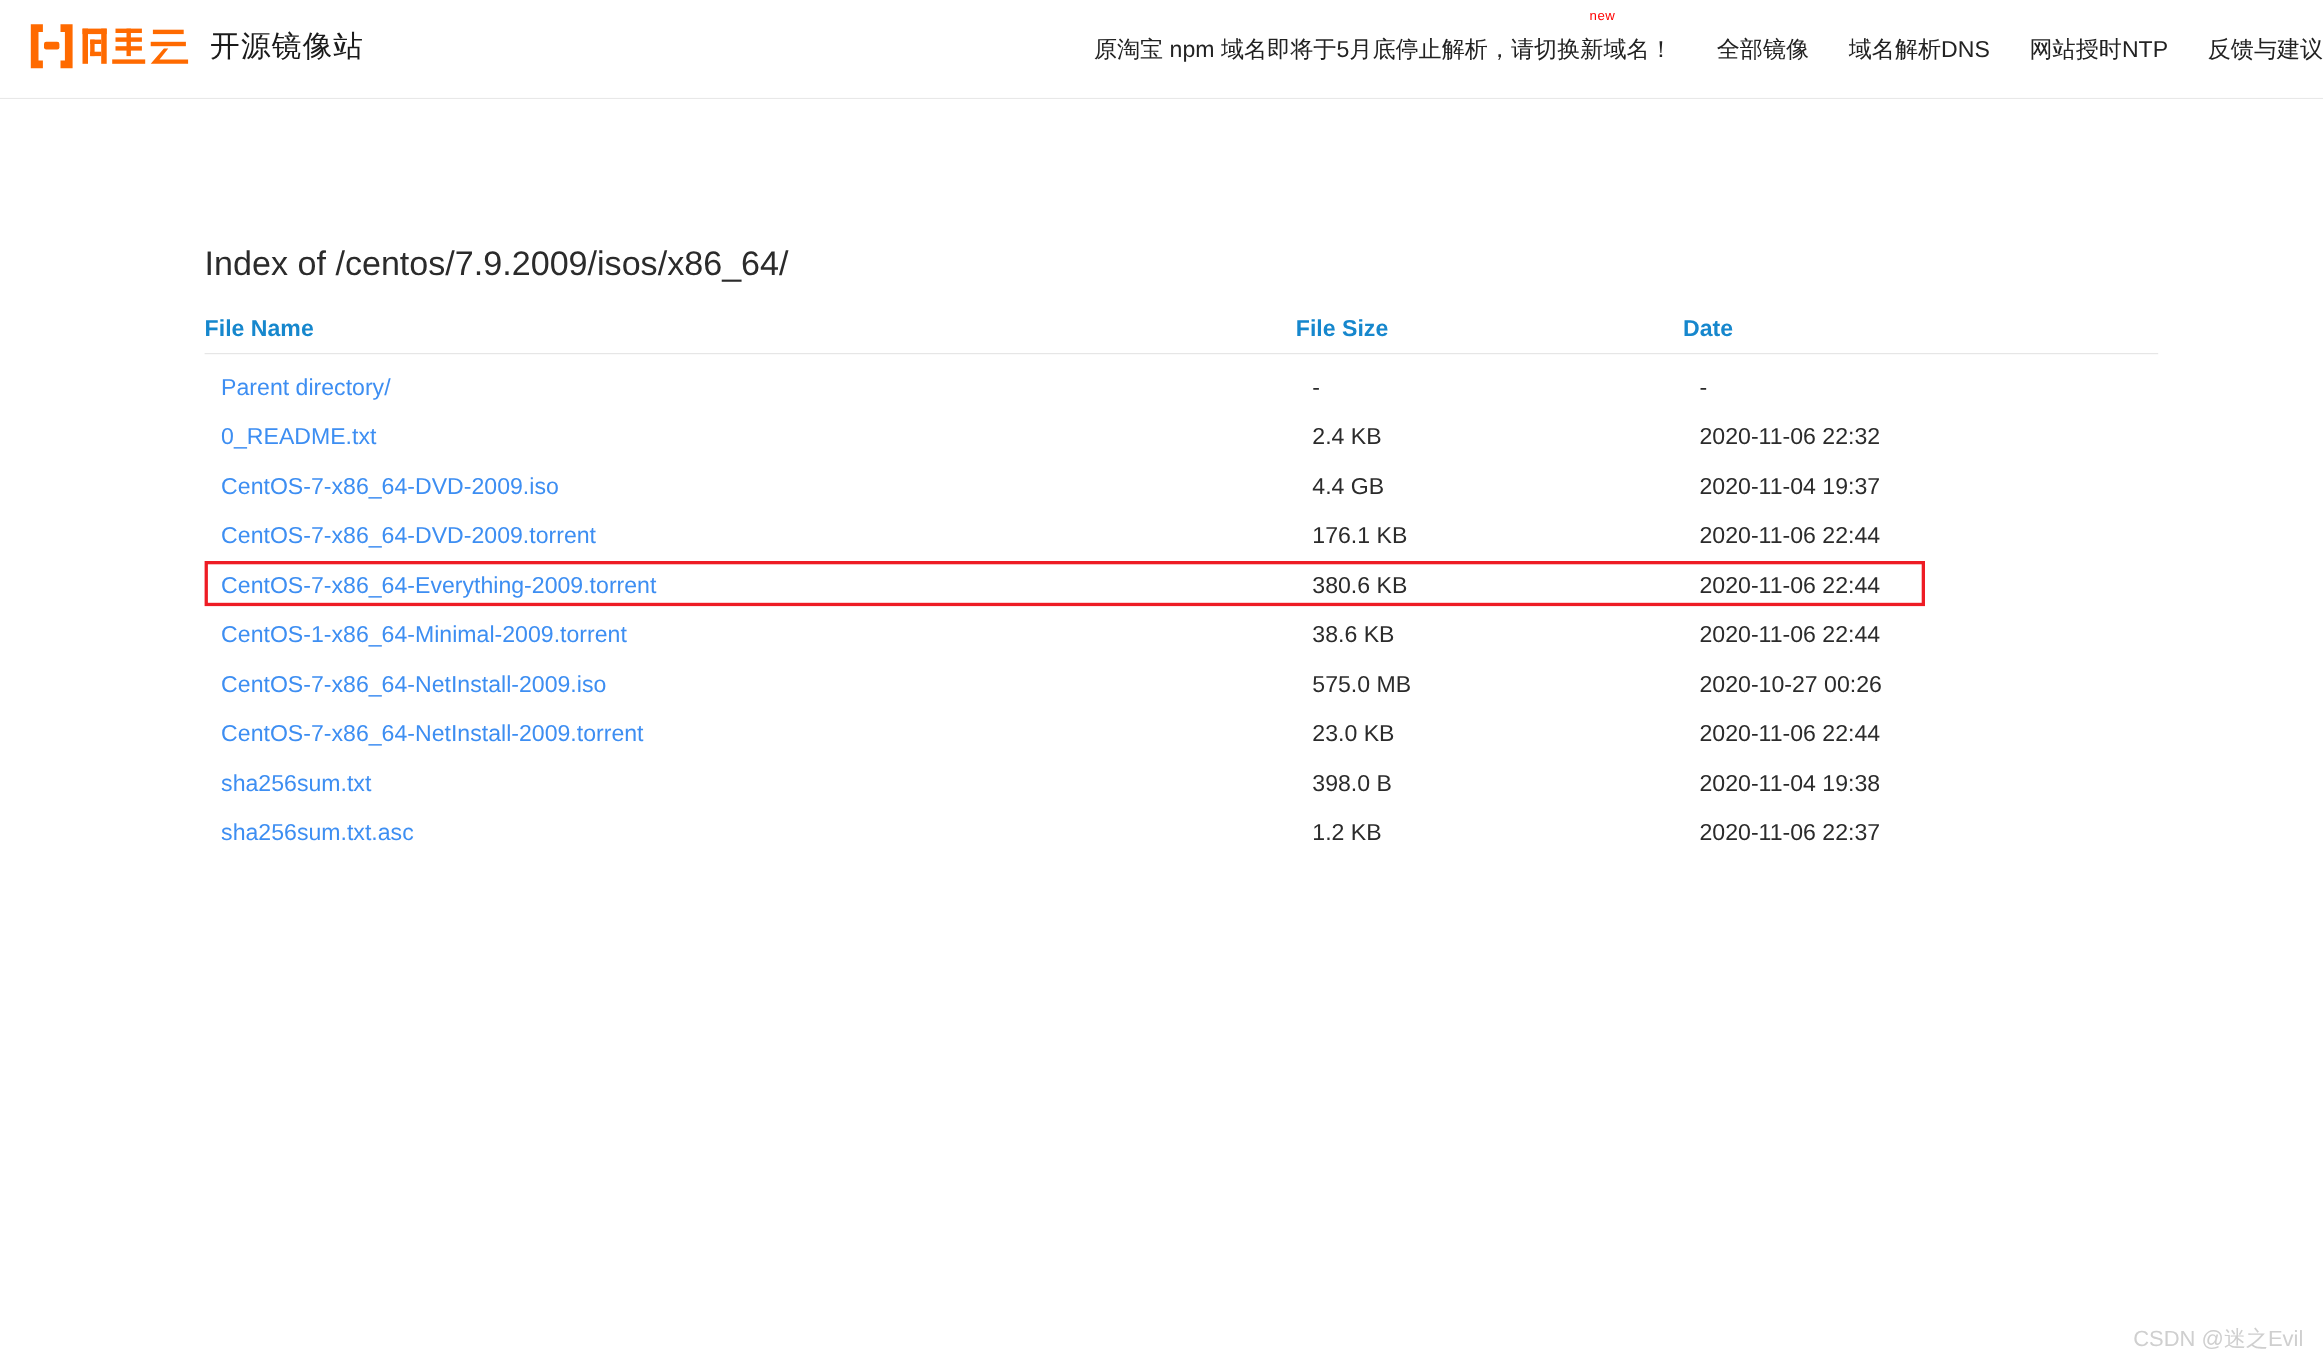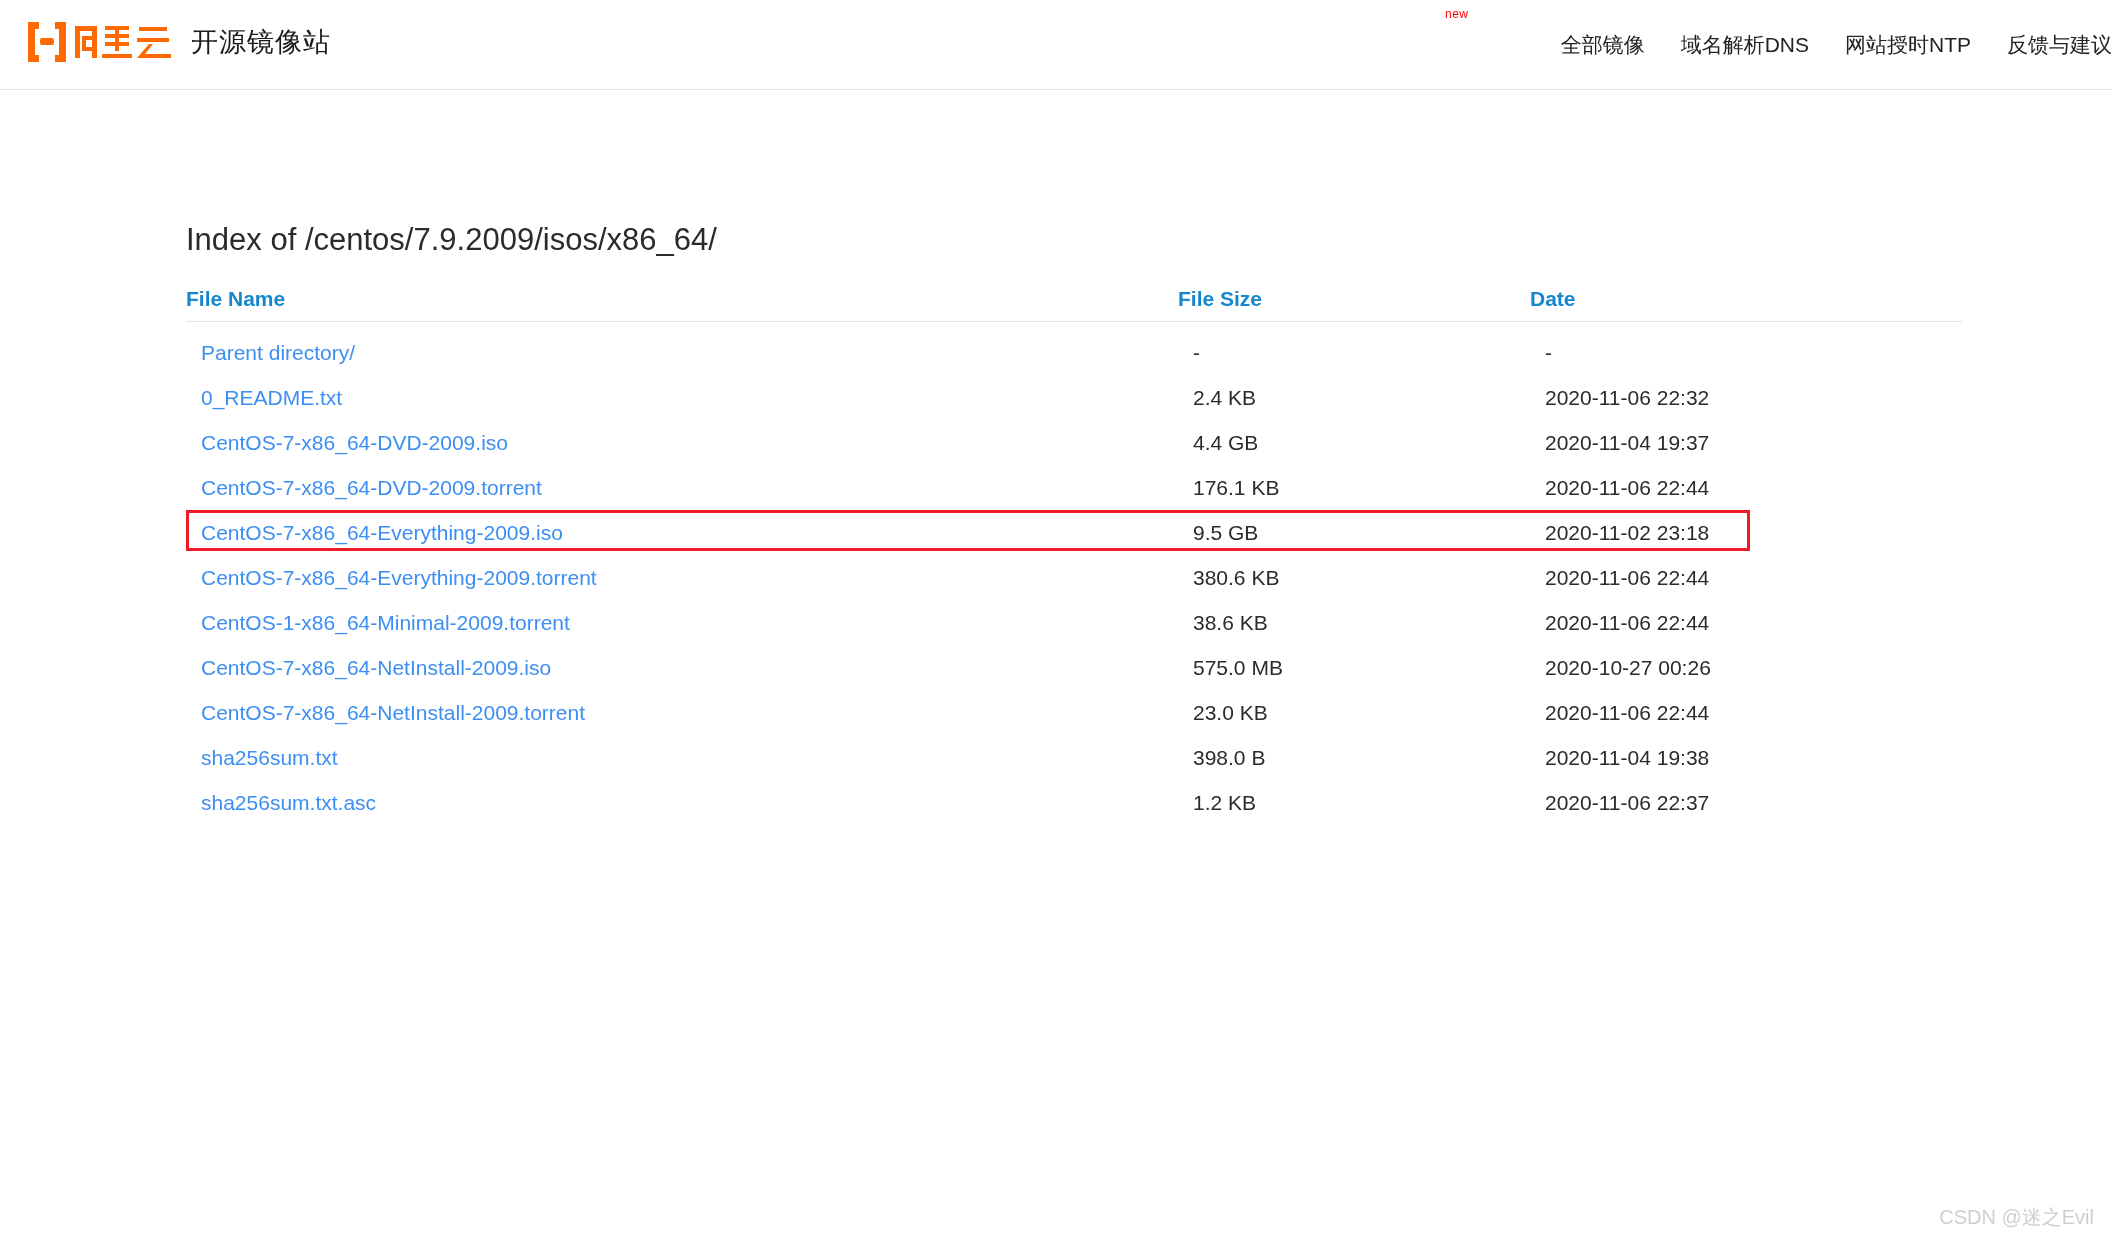--- a/index.html
+++ b/index.html
@@ -202,20 +202,21 @@
         <rect x="112" y="19" width="32" height="4" fill="#ff6a00"></rect>
         <path d="M120 25 L128 25 L120 35 L146 35 L146 39 L112 39 L124 25 Z" fill="#ff6a00"></path>
       </svg>
     </span>
     <span id="site-name">开源镜像站</span>
   </div>
 
   <div id="new-badge">new</div>
 
   <nav id="header-nav">
+    <span class="nav-notice">原淘宝 npm 域名即将于5月底停止解析，请切换新域名！</span>
     <a class="nav-link" href="#">全部镜像</a>
     <a class="nav-link" href="#">域名解析DNS</a>
     <a class="nav-link" href="#">网站授时NTP</a>
     <a class="nav-link last" href="#">反馈与建议</a>
   </nav>
 </div>
 
 <div id="main">
 
   <h1 id="page-title">Index of /centos/7.9.2009/isos/x86_64/</h1>
@@ -244,25 +245,20 @@
           <a class="cell name" href="#">CentOS-7-x86_64-DVD-2009.iso</a>
           <span class="cell size">4.4 GB</span>
           <span class="cell date">2020-11-04 19:37</span>
         </div>
         <div class="file-row">
           <a class="cell name" href="#">CentOS-7-x86_64-DVD-2009.torrent</a>
           <span class="cell size">176.1 KB</span>
           <span class="cell date">2020-11-06 22:44</span>
         </div>
         <div class="file-row">
-          <a class="cell name" href="#">CentOS-7-x86_64-Everything-2009.iso</a>
-          <span class="cell size">9.5 GB</span>
-          <span class="cell date">2020-11-02 23:18</span>
-        </div>
-        <div class="file-row">
           <a class="cell name" href="#">CentOS-7-x86_64-Everything-2009.torrent</a>
           <span class="cell size">380.6 KB</span>
           <span class="cell date">2020-11-06 22:44</span>
         </div>
         <div class="file-row">
           <a class="cell name" href="#">CentOS-1-x86_64-Minimal-2009.torrent</a>
           <span class="cell size">38.6 KB</span>
           <span class="cell date">2020-11-06 22:44</span>
         </div>
         <div class="file-row">

